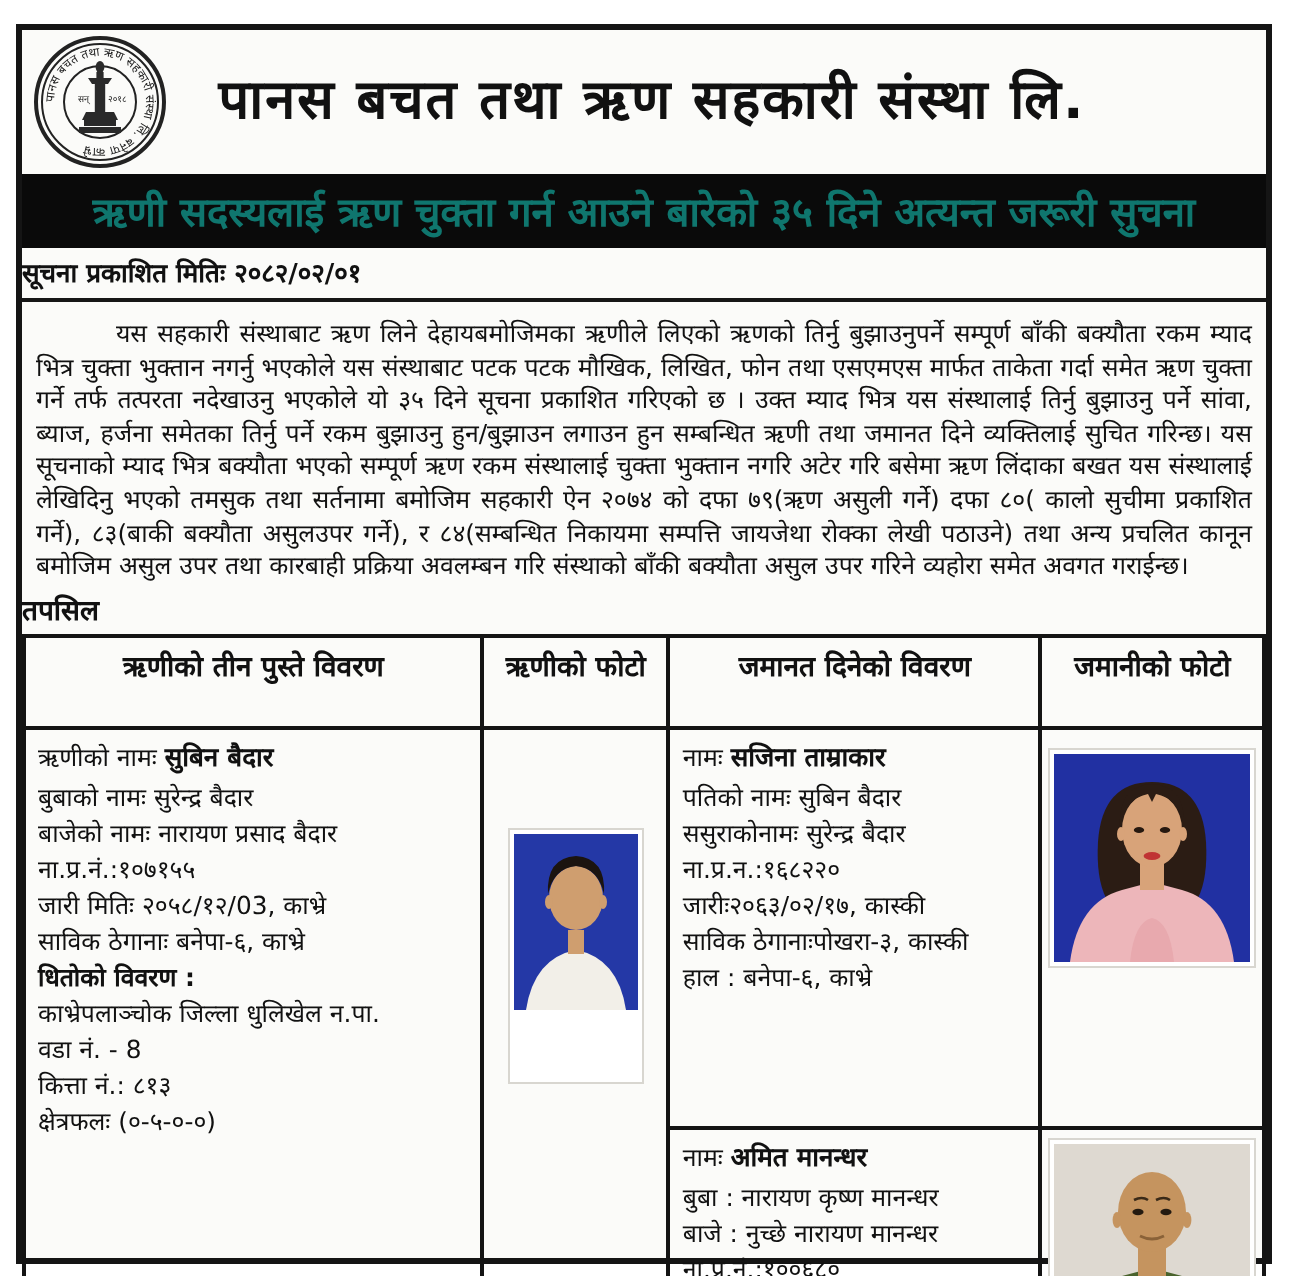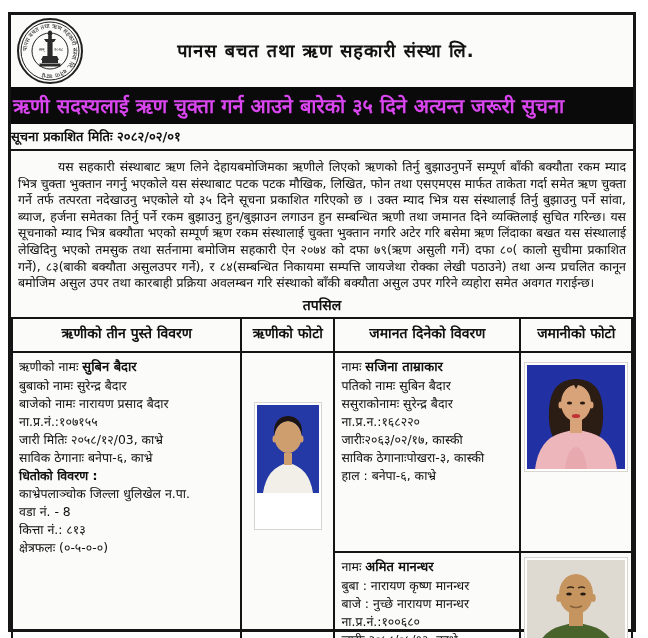--- a/index.html
+++ b/index.html
@@ -2,33 +2,33 @@
 <html><head>
 <meta charset="utf-8">
 <style>
   html,body{margin:0;padding:0;background:#ffffff;}
   body{width:648px;height:638px;position:relative;font-family:"DejaVu Sans","Liberation Sans",sans-serif;color:#111;}
   .doc{position:absolute;left:8px;top:12px;width:628px;height:620px;border:3px solid #151515;background:#fbfbf9;box-sizing:border-box;display:flex;flex-direction:column;}
   
   .hdr{display:flex;align-items:center;height:72px;flex:0 0 auto;}
   .hdr .logo{flex:0 0 78px;display:flex;justify-content:center;align-items:center;}
   .hdr .titles{flex:1 1 auto;text-align:center;padding-right:70px;}
-  .org-name{font-size:18px;font-weight:bold;line-height:1.1;letter-spacing:1px;}
+  .org-name{font-size:27px;font-weight:bold;line-height:1.1;letter-spacing:1px;}
   .org-addr{font-size:14px;font-weight:bold;margin-top:3px;}
   
-  .banner{flex:0 0 auto;background:#0a0a0a;color:#d946ef;font-weight:bold;font-size:20px;text-align:left;padding:3px 2px 5px 2px;border-top:2px solid #0a0a0a;}
+  .banner{flex:0 0 auto;background:#0a0a0a;color:#0f766e;font-weight:bold;font-size:20px;text-align:center;padding:3px 2px 5px 2px;border-top:2px solid #0a0a0a;}
   
   .pubdate{flex:0 0 auto;text-align:left;font-weight:bold;font-size:13px;padding:3px 0 4px 0;border-bottom:2px solid #161616;}
   
   .bodytext{flex:0 0 auto;font-size:12.4px;line-height:1.34;text-align:justify;padding:8px 7px 2px 7px;text-indent:40px;}
-  .tapasil{flex:0 0 auto;text-align:center;font-weight:bold;font-size:14px;padding:1px 0 3px 0;}
+  .tapasil{flex:0 0 auto;text-align:left;font-weight:bold;font-size:14px;padding:1px 0 3px 0;}
   
   table.loan{border-collapse:collapse;width:100%;flex:1 1 auto;border-top:2px solid #141414;}
   table.loan th,table.loan td{border:2px solid #141414;vertical-align:top;box-sizing:border-box;}
-  table.loan th{font-size:14px;font-weight:bold;padding:4px 2px;text-align:center;height:34px;}
+  table.loan th{font-size:14px;font-weight:bold;padding:4px 2px;text-align:center;height:46px;}
   td.details{font-size:12.4px;line-height:1.45;padding:5px 6px;}
   td.details .bname{font-weight:bold;font-size:13px;}
   td.details .bold{font-weight:bold;}
   .photo-cell{text-align:center;}
   .photo-paper{display:inline-block;background:#fff;border:1px solid #d8d6d0;padding:2px;}
   .row1{height:200px;}
   .row2{height:114px;}
   .line{display:block;}
   svg{display:block;}
 </style>

